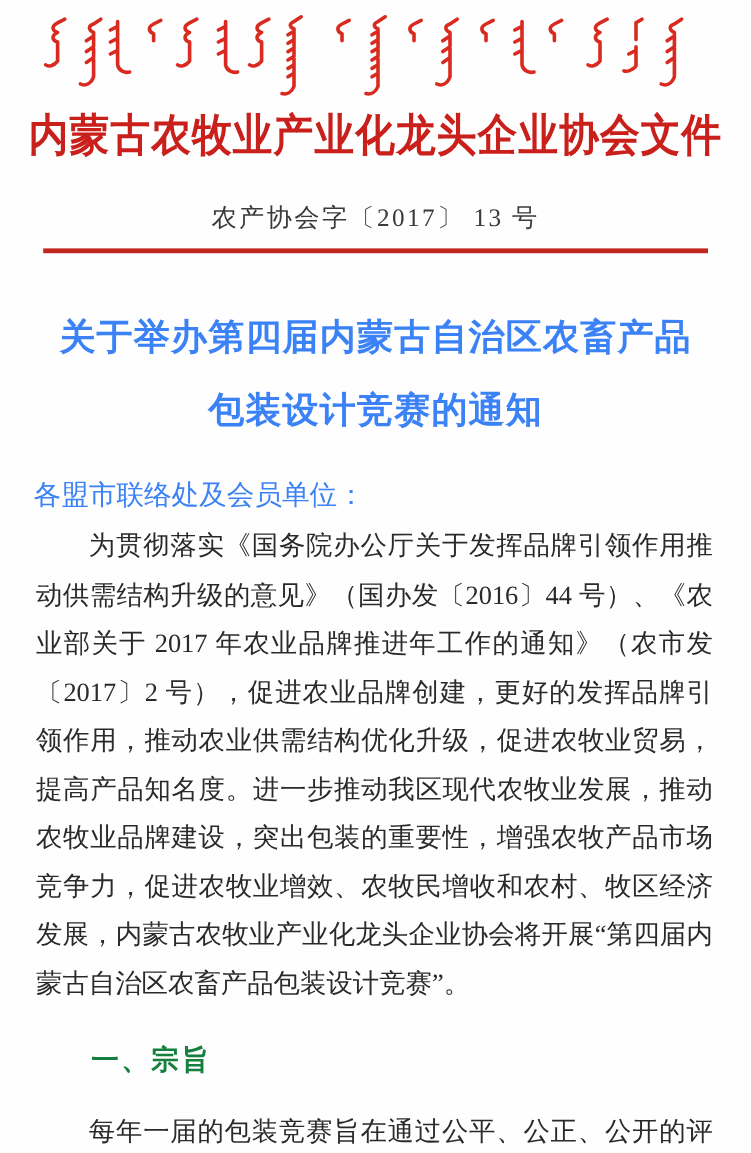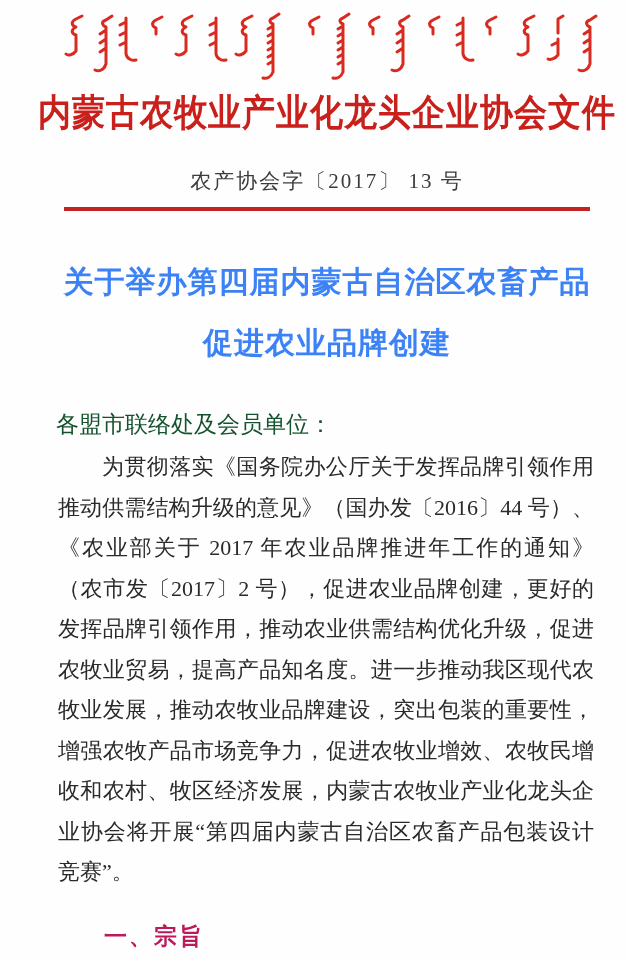--- a/index.html
+++ b/index.html
@@ -6,21 +6,20 @@
   .page {
     position: relative;
     width: 626px;
     height: 961px;
     margin: 0 auto;
     background: #fefefe;
     overflow: hidden;
     box-sizing: border-box;
     font-family: "Liberation Serif", "DejaVu Serif", serif;
     color: #262626;
-    padding-left: 28px;
   }
   
   .mongolian-banner {
     margin: 8px 28px 0 28px;
     height: 80px;
   }
   .org-title {
     margin: 0 8px;
     text-align: center;
     white-space: nowrap;
@@ -49,40 +48,40 @@
     margin: 40px 20px 0 20px;
     text-align: center;
     font-size: 30px;
     line-height: 61px;
     font-weight: 700;
     color: #3b82f6;
     letter-spacing: 1px;
   }
   
   .salutation {
-    margin: 36px 30px 0 28px;
+    margin: 24px 30px 0 28px;
     font-size: 23px;
-    color: #14532d;
+    color: #3b82f6;
   }
   .body-paragraph {
     margin: 7px 32px 0 30px;
     font-size: 22px;
     line-height: 40.5px;
     text-align: justify;
     text-indent: 2em;
     color: #2a2a2a;
   }
   .section-heading {
     margin: 28px 30px 0 30px;
     text-indent: 2em;
     font-family: "Liberation Sans", "DejaVu Sans", sans-serif;
     font-weight: 700;
     font-size: 23px;
     letter-spacing: 2px;
-    color: #be185d;
+    color: #15803d;
   }
   .closing-paragraph {
     margin-top: 24px;
   }
   svg.mong { display: block; margin: 0 auto; }
 </style>
 </head>
 <body>
 
 <div class="page">
@@ -119,21 +118,21 @@
   </div>
 
   <div class="org-title">内蒙古农牧业产业化龙头企业协会文件</div>
 
   <div class="doc-number">农产协会字〔2017〕 13 号</div>
 
   <hr class="red-rule">
 
   <div class="doc-title">
     <div>关于举办第四届内蒙古自治区农畜产品</div>
-    <div>促进农业品牌创建</div>
+    <div>包装设计竞赛的通知</div>
   </div>
 
   <div class="salutation">各盟市联络处及会员单位：</div>
 
   <p class="body-paragraph">为贯彻落实《国务院办公厅关于发挥品牌引领作用推动供需结构升级的意见》（国办发〔2016〕44 号）、《农业部关于 2017 年农业品牌推进年工作的通知》（农市发〔2017〕2 号），促进农业品牌创建，更好的发挥品牌引领作用，推动农业供需结构优化升级，促进农牧业贸易，提高产品知名度。进一步推动我区现代农牧业发展，推动农牧业品牌建设，突出包装的重要性，增强农牧产品市场竞争力，促进农牧业增效、农牧民增收和农村、牧区经济发展，内蒙古农牧业产业化龙头企业协会将开展“第四届内蒙古自治区农畜产品包装设计竞赛”。</p>
 
   <div class="section-heading">一、宗旨</div>
 
   <p class="body-paragraph closing-paragraph">每年一届的包装竞赛旨在通过公平、公正、公开的评审，</p>
 

